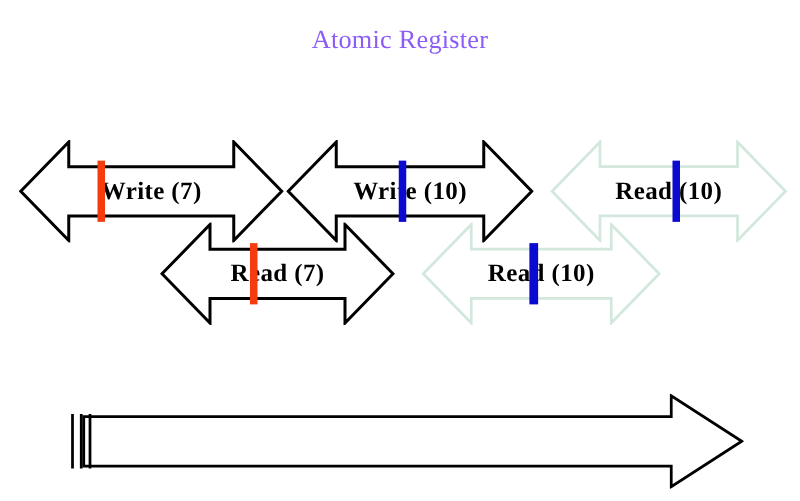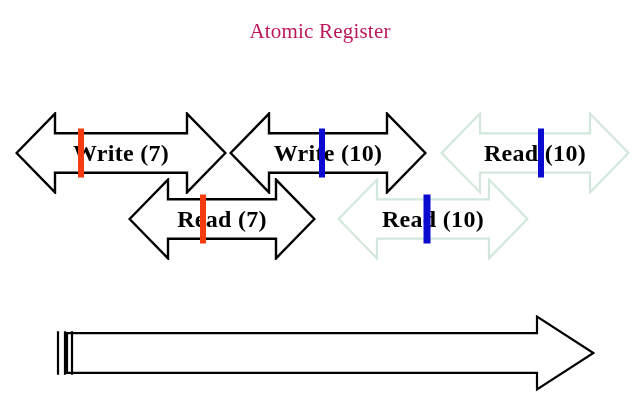--- a/index.html
+++ b/index.html
@@ -25,21 +25,21 @@
   
   .diagram-title {
     position: absolute;
     left: 0;
     top: 19px;
     width: 640px;
     text-align: center;
     font-family: "Liberation Serif", "DejaVu Serif", serif;
     font-size: 21px;
     font-weight: 400;
-    color: #be185d;
+    color: #8b5cf6;
     letter-spacing: 0.2px;
     white-space: nowrap;
   }
 
   
   .op-arrow {
     position: absolute;
   }
   .op-arrow svg {
     position: absolute;
@@ -51,21 +51,21 @@
   .op-label {
     position: absolute;
     left: 0; top: 0;
     width: 100%;
     height: 100%;
     display: flex;
     align-items: center;
     justify-content: center;
     font-family: "Liberation Serif", "DejaVu Serif", serif;
     font-weight: bold;
-    font-size: 24px;
+    font-size: 20px;
     color: #000000;
     white-space: nowrap;
     letter-spacing: 0.3px;
   }
   .op-marker {
     position: absolute;
     top: 50%;
     transform: translate(-50%, -50%);
     border-radius: 0;
   }

